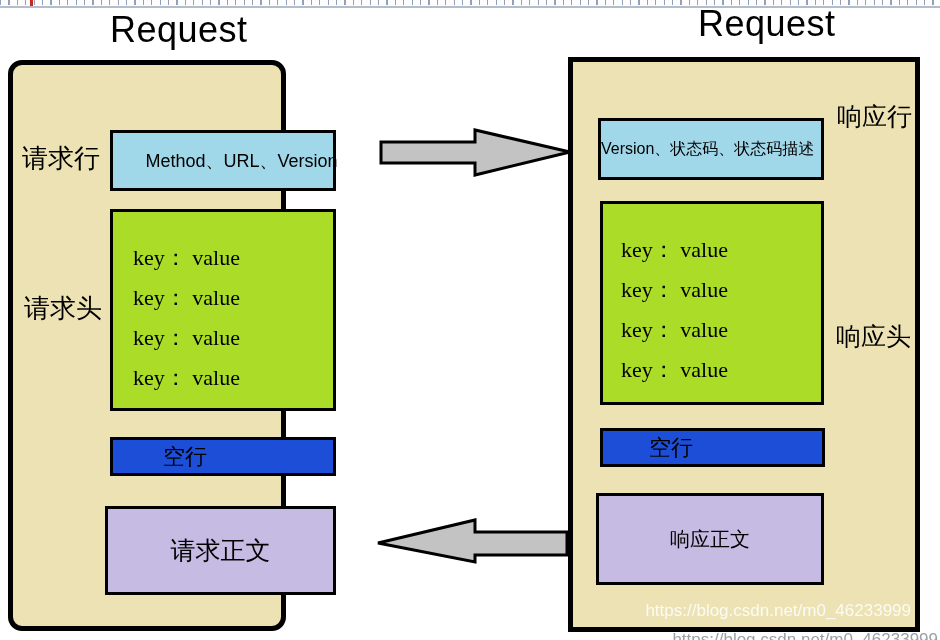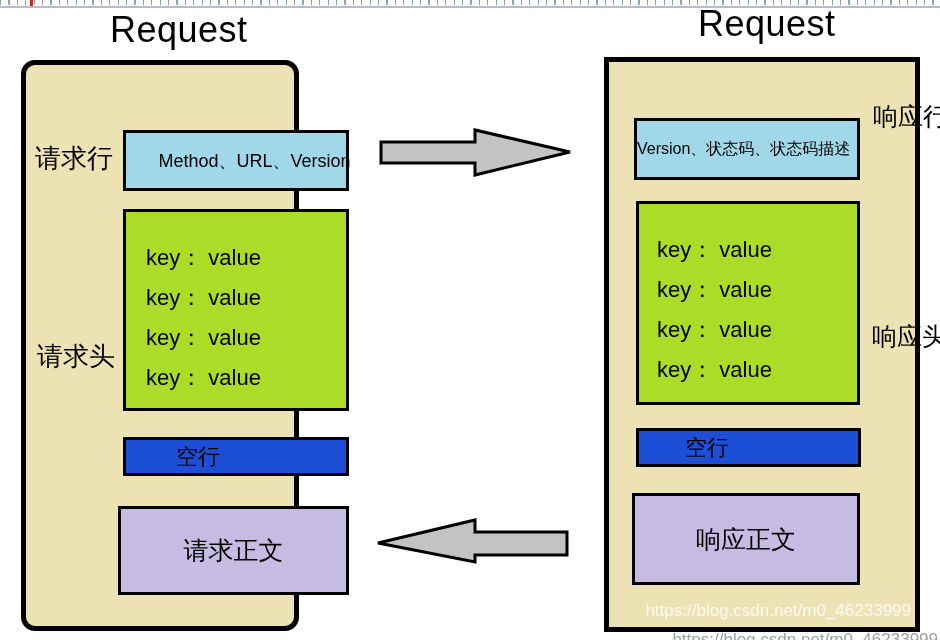--- a/index.html
+++ b/index.html
@@ -33,62 +33,62 @@
   .title { position: absolute; font-size: 36px; letter-spacing: 0.5px; }
   .title-request  { left: 110px; top: 9px; }
   .title-response { left: 698px; top: 3px; }
 
   
   .panel {
     position: absolute;
     background: #ece2b3;
     border: 5px solid #000;
   }
-  .panel-request  { left: 21px;   top: 60px; width: 278px; height: 571px; border-radius: 14px; }
-  .panel-response { left: 604px; top: 57px; width: 316px; height: 575px; }
+  .panel-request  { left: 8px;   top: 60px; width: 278px; height: 571px; border-radius: 14px; }
+  .panel-response { left: 568px; top: 57px; width: 352px; height: 575px; }
 
   
   .inner-box { position: absolute; border: 3px solid #000; }
   .line-box   { background: #a0d7e9; padding-left: 37px; }
-  .headers-box{ background: #aadc28; }
+  .headers-box{ background: #aadc28; font-family: Liberation Serif, serif; }
   .blank-box  { background: #1d4ed8; }
   .body-box   { background: #c6bce3; }
 
   .side-label { position: absolute; font-size: 26px; white-space: nowrap; }
 
   
   .req-line-label   { left: 9px;  top: 76px; }
   .req-line-box     { left: 97px; top: 65px;  width: 226px; height: 61px;
                       display: flex; align-items: center; justify-content: center;
                       font-size: 18px; white-space: nowrap; }
   .req-headers-box  { left: 97px; top: 144px; width: 226px; height: 202px;
                       padding: 26px 0 0 20px; }
   .req-headers-box .kv { font-size: 22px; line-height: 40px; white-space: nowrap; }
-  .req-headers-label{ left: 11px; top: 226px; margin-top: 48px; }
+  .req-headers-label{ left: 11px; top: 226px; }
   .req-blank-box    { left: 97px; top: 372px; width: 226px; height: 39px;
                       font-size: 22px; line-height: 33px; padding-left: 50px; }
   .req-body-box     { left: 92px; top: 441px; width: 231px; height: 89px;
                       display: flex; align-items: center; justify-content: center;
                       font-size: 25px; }
 
   
   .res-line-label   { left: 264px; top: 38px; font-size: 25px; }
   .res-line-box     { left: 25px; top: 56px; width: 226px; height: 62px;
                       display: flex; align-items: center;
                       padding-left: 0; font-size: 16px; white-space: nowrap;
                       overflow: visible; }
   .res-headers-box  { left: 27px; top: 139px; width: 224px; height: 204px;
                       padding: 26px 0 0 18px; }
   .res-headers-box .kv { font-size: 22px; line-height: 40px; white-space: nowrap; }
   .res-headers-label{ left: 263px; top: 214px; font-size: 25px; margin-top: 44px; }
   .res-blank-box    { left: 27px; top: 366px; width: 225px; height: 39px;
                       font-size: 22px; line-height: 33px; padding-left: 46px; }
   .res-body-box     { left: 23px; top: 431px; width: 228px; height: 92px;
                       display: flex; align-items: center; justify-content: center;
-                      font-size: 25px; }
+                      font-size: 20px; }
 
   
   .arrow-svg { position: absolute; overflow: visible; }
   .arrow-top    { left: 375px; top: 125px; }
   .arrow-bottom { left: 373px; top: 515px; }
   .arrow-svg polygon { fill: #c3c3c3; stroke: #000; stroke-width: 3; stroke-linejoin: miter; }
 
   
   .watermark-inner {
     position: absolute; right: 4px; top: 539px;

